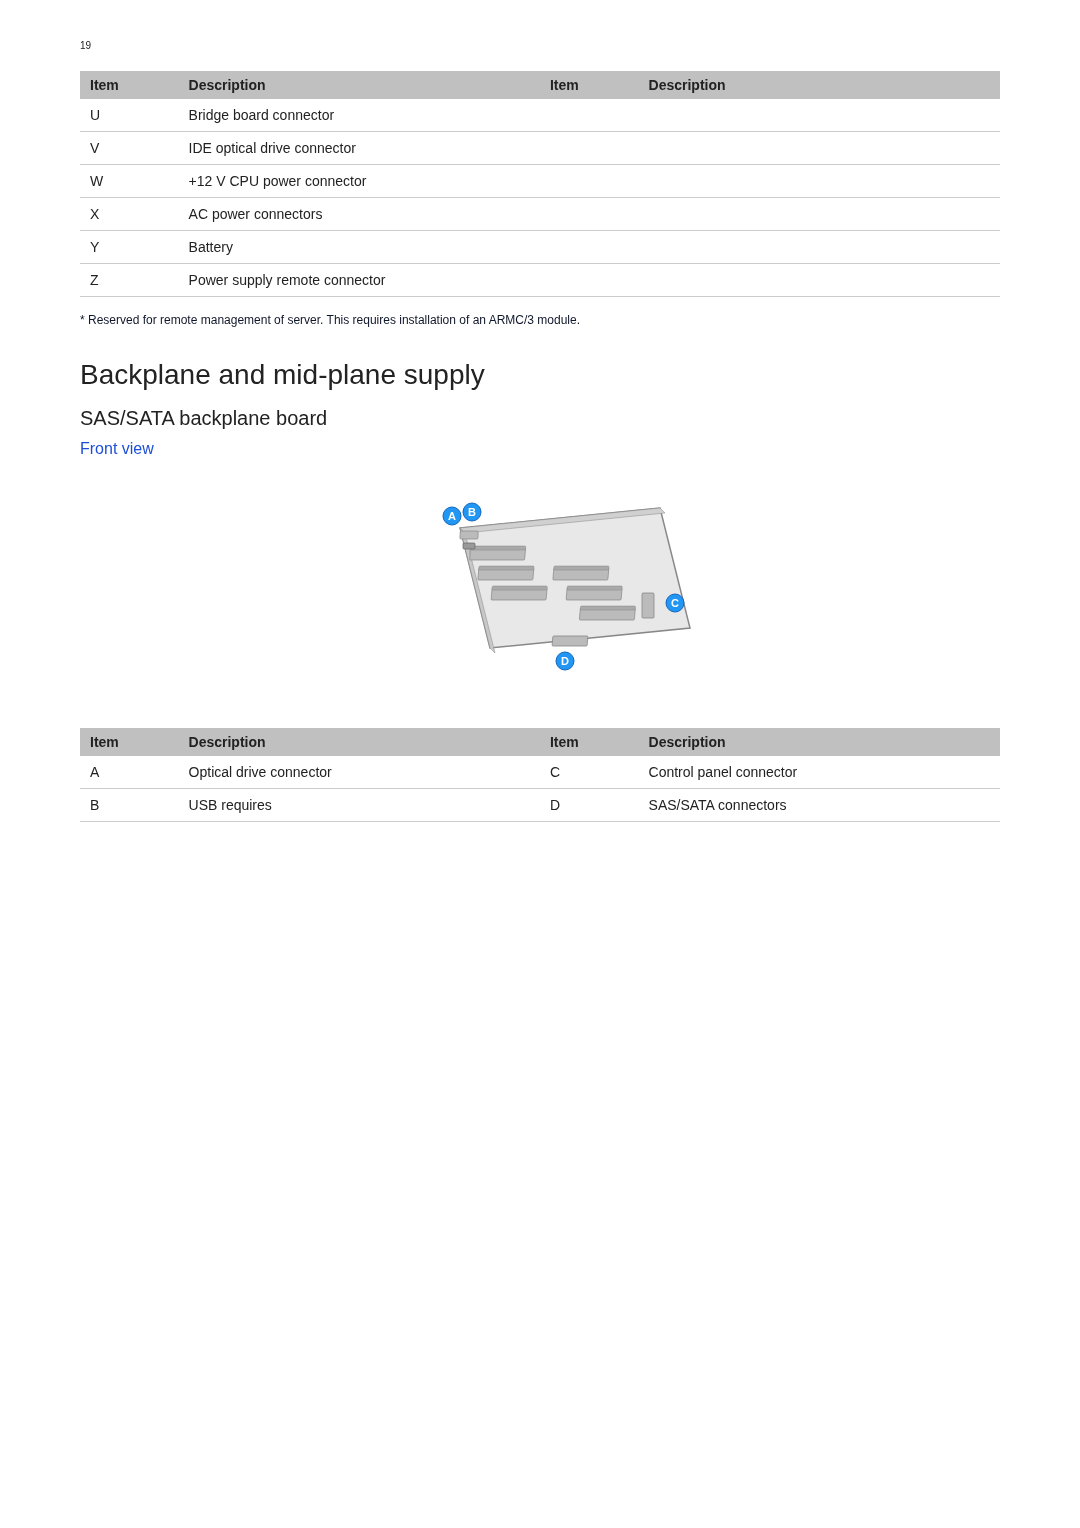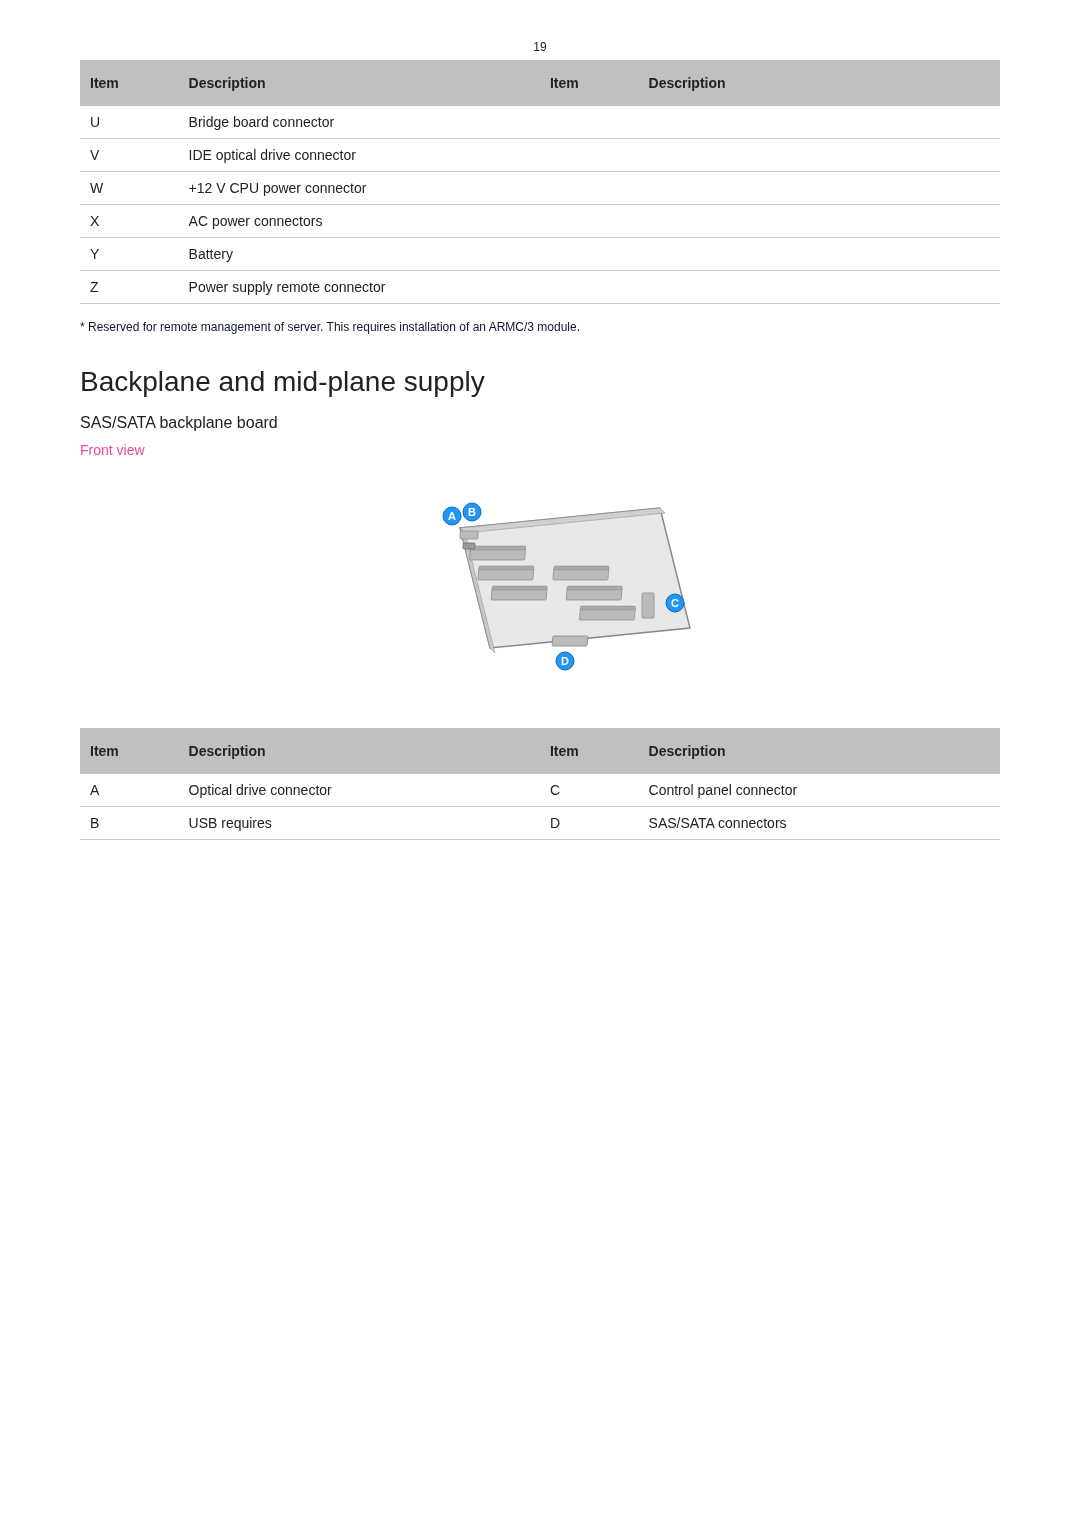--- a/index.html
+++ b/index.html
@@ -12,39 +12,39 @@
       background: #ffffff;
       font-family: Arial, Helvetica, sans-serif;
       font-size: 14px;
       color: #222;
       width: 1080px;
       min-height: 1528px;
       padding: 40px 80px 80px 80px;
     }
 
     .page-number {
-      text-align: center;
-      font-size: 12px;
-      color: #222;
-      margin-bottom: 6px;
+      text-align: left;
+      font-size: 10px;
+      color: #222;
+      margin-bottom: 20px;
     }
 
     
     .data-table {
       width: 100%;
       border-collapse: collapse;
       margin-bottom: 14px;
     }
 
     .data-table thead tr {
       background-color: #c0c0c0;
     }
 
     .data-table thead th {
-      padding: 15px 10px;
+      padding: 6px 10px;
       text-align: left;
       font-weight: bold;
       font-size: 14px;
       border: none;
     }
 
     .data-table tbody tr {
       border-bottom: 1px solid #ccc;
     }
 
@@ -80,29 +80,29 @@
     
     .section-title {
       font-size: 28px;
       font-weight: normal;
       color: #222;
       margin-bottom: 16px;
       margin-top: 10px;
     }
 
     .subsection-title {
+      font-size: 20px;
+      font-weight: normal;
+      color: #222;
+      margin-bottom: 10px;
+    }
+
+    .label-small {
       font-size: 16px;
-      font-weight: normal;
-      color: #222;
-      margin-bottom: 10px;
-    }
-
-    .label-small {
-      font-size: 14px;
-      color: #ec4899;
+      color: #1d4ed8;
       margin-bottom: 14px;
     }
 
     
     .diagram-container {
       display: flex;
       justify-content: center;
       align-items: center;
       margin: 20px 0 30px 0;
       min-height: 220px;

